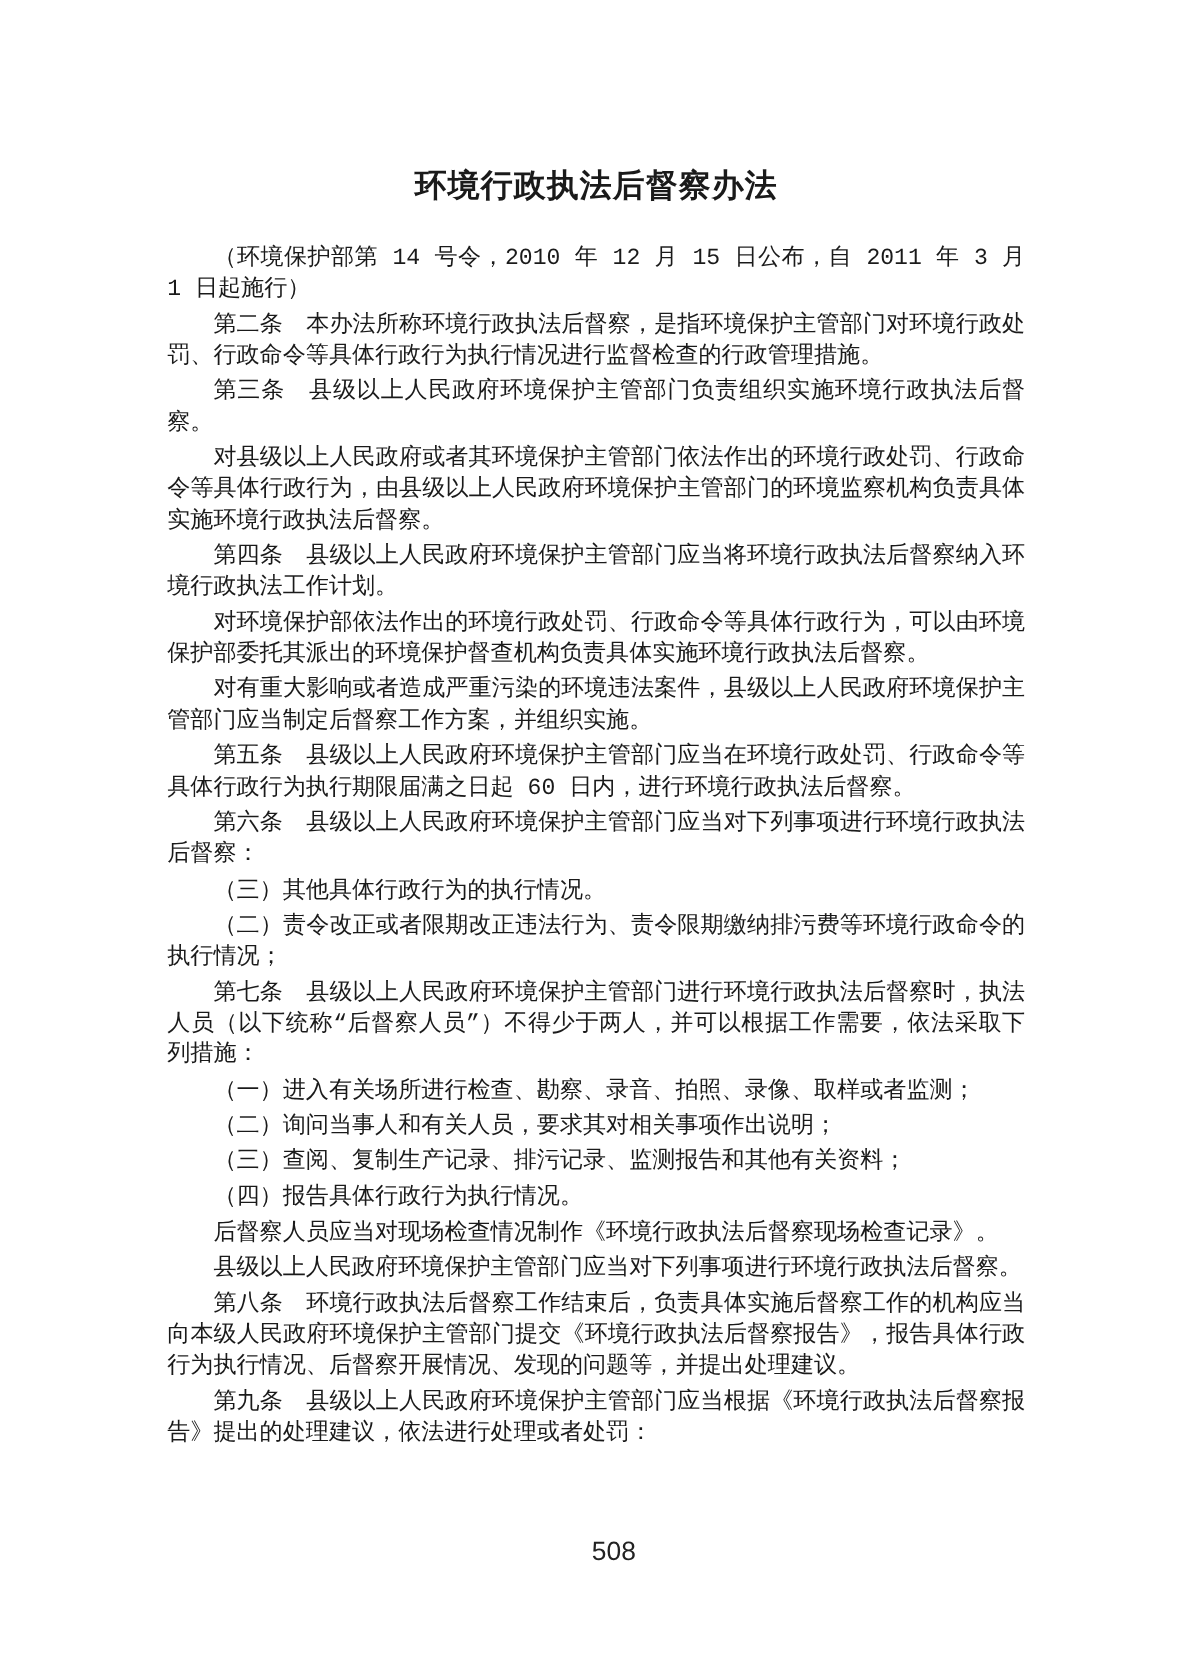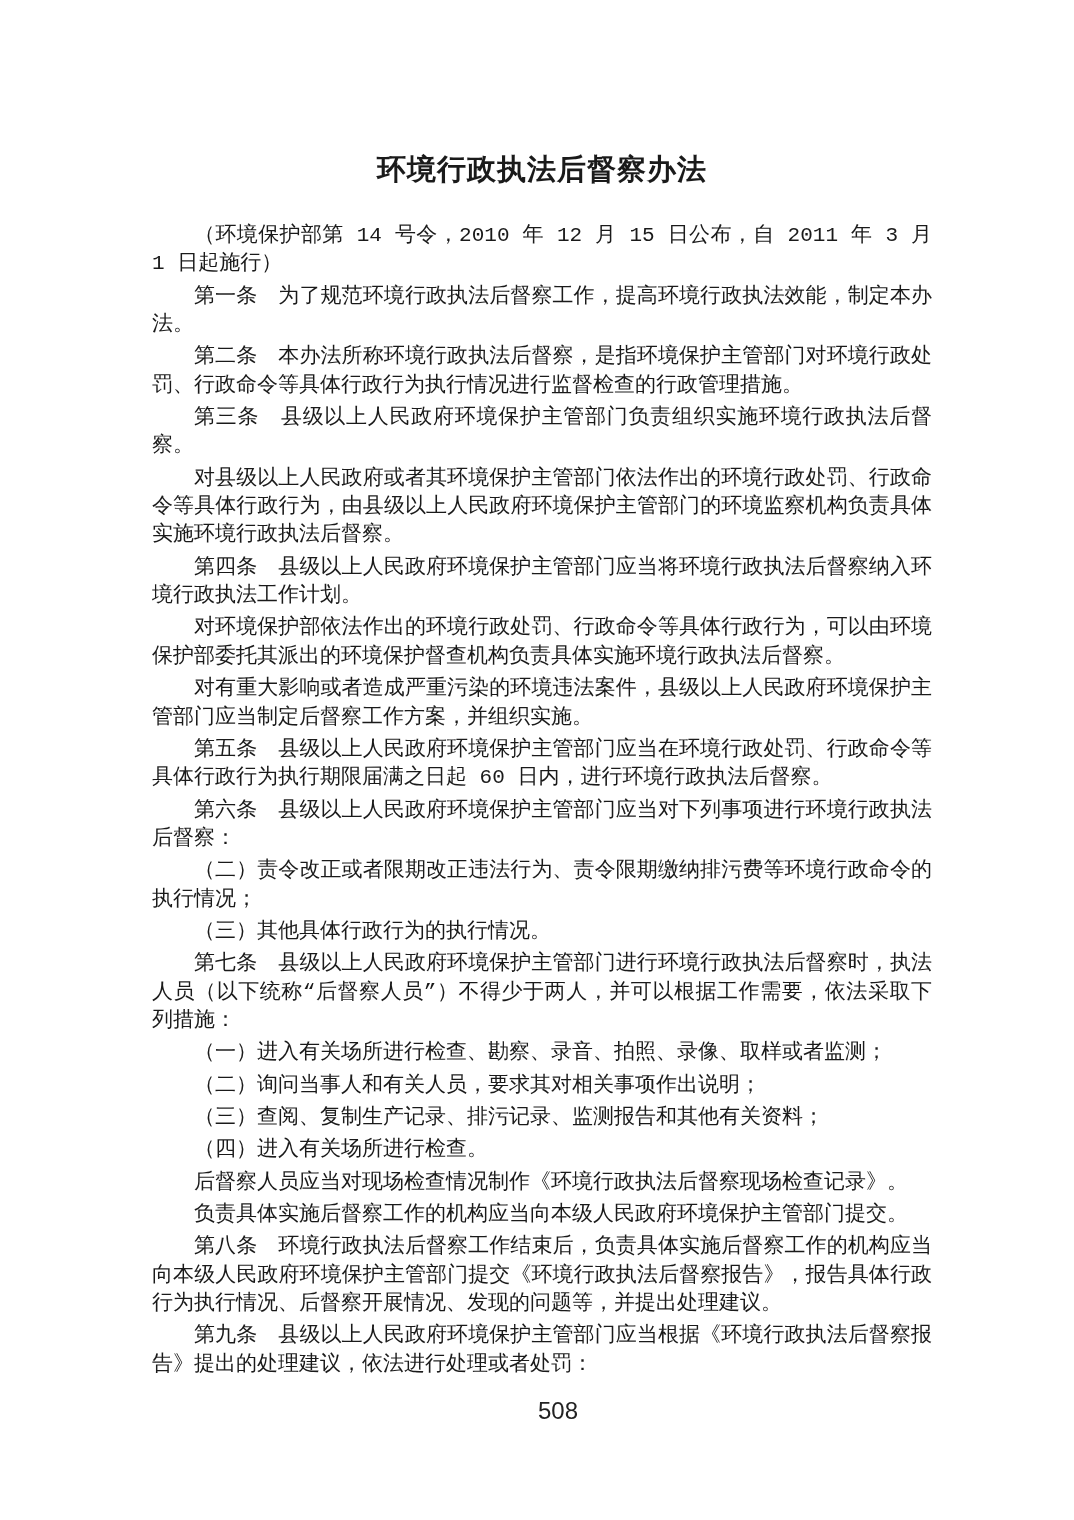--- a/index.html
+++ b/index.html
@@ -51,36 +51,35 @@
   }
 </style>
 </head>
 <body>
 
 <div class="page">
   <div class="content">
     <h1 class="doc-title">环境行政执法后督察办法</h1>
     <div class="doc-body">
         <p>（环境保护部第 14 号令，2010 年 12 月 15 日公布，自 2011 年 3 月 1 日起施行）</p>
-        <p>第一条　为了规范环境行政执法后督察工作，提高环境行政执法效能，制定本办法。</p>
         <p>第二条　本办法所称环境行政执法后督察，是指环境保护主管部门对环境行政处罚、行政命令等具体行政行为执行情况进行监督检查的行政管理措施。</p>
         <p>第三条　县级以上人民政府环境保护主管部门负责组织实施环境行政执法后督察。</p>
         <p>对县级以上人民政府或者其环境保护主管部门依法作出的环境行政处罚、行政命令等具体行政行为，由县级以上人民政府环境保护主管部门的环境监察机构负责具体实施环境行政执法后督察。</p>
         <p>第四条　县级以上人民政府环境保护主管部门应当将环境行政执法后督察纳入环境行政执法工作计划。</p>
         <p>对环境保护部依法作出的环境行政处罚、行政命令等具体行政行为，可以由环境保护部委托其派出的环境保护督查机构负责具体实施环境行政执法后督察。</p>
         <p>对有重大影响或者造成严重污染的环境违法案件，县级以上人民政府环境保护主管部门应当制定后督察工作方案，并组织实施。</p>
         <p>第五条　县级以上人民政府环境保护主管部门应当在环境行政处罚、行政命令等具体行政行为执行期限届满之日起 60 日内，进行环境行政执法后督察。</p>
         <p>第六条　县级以上人民政府环境保护主管部门应当对下列事项进行环境行政执法后督察：</p>
+        <p>（三）其他具体行政行为的执行情况。</p>
         <p>（二）责令改正或者限期改正违法行为、责令限期缴纳排污费等环境行政命令的执行情况；</p>
-        <p>（三）其他具体行政行为的执行情况。</p>
         <p>第七条　县级以上人民政府环境保护主管部门进行环境行政执法后督察时，执法人员（以下统称“后督察人员”）不得少于两人，并可以根据工作需要，依法采取下列措施：</p>
         <p>（一）进入有关场所进行检查、勘察、录音、拍照、录像、取样或者监测；</p>
         <p>（二）询问当事人和有关人员，要求其对相关事项作出说明；</p>
         <p>（三）查阅、复制生产记录、排污记录、监测报告和其他有关资料；</p>
-        <p>（四）进入有关场所进行检查。</p>
+        <p>（四）报告具体行政行为执行情况。</p>
         <p>后督察人员应当对现场检查情况制作《环境行政执法后督察现场检查记录》。</p>
-        <p>负责具体实施后督察工作的机构应当向本级人民政府环境保护主管部门提交。</p>
+        <p>县级以上人民政府环境保护主管部门应当对下列事项进行环境行政执法后督察。</p>
         <p>第八条　环境行政执法后督察工作结束后，负责具体实施后督察工作的机构应当向本级人民政府环境保护主管部门提交《环境行政执法后督察报告》，报告具体行政行为执行情况、后督察开展情况、发现的问题等，并提出处理建议。</p>
         <p>第九条　县级以上人民政府环境保护主管部门应当根据《环境行政执法后督察报告》提出的处理建议，依法进行处理或者处罚：</p>
       </div>
   </div>
   <div class="page-footer">508</div>
 </div>
 
 </body></html>

